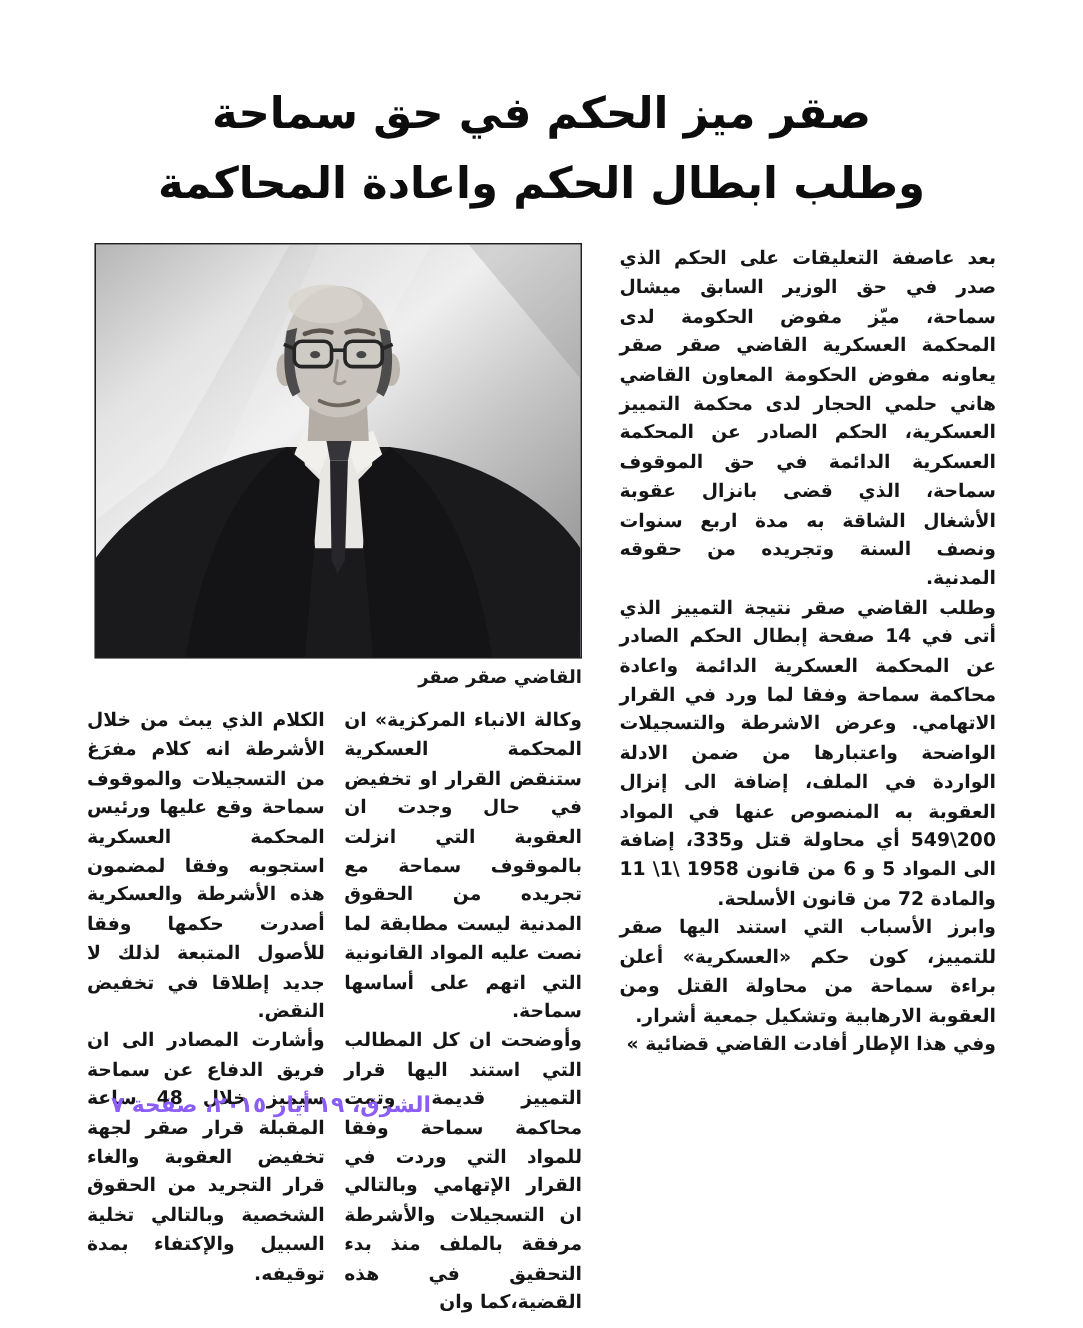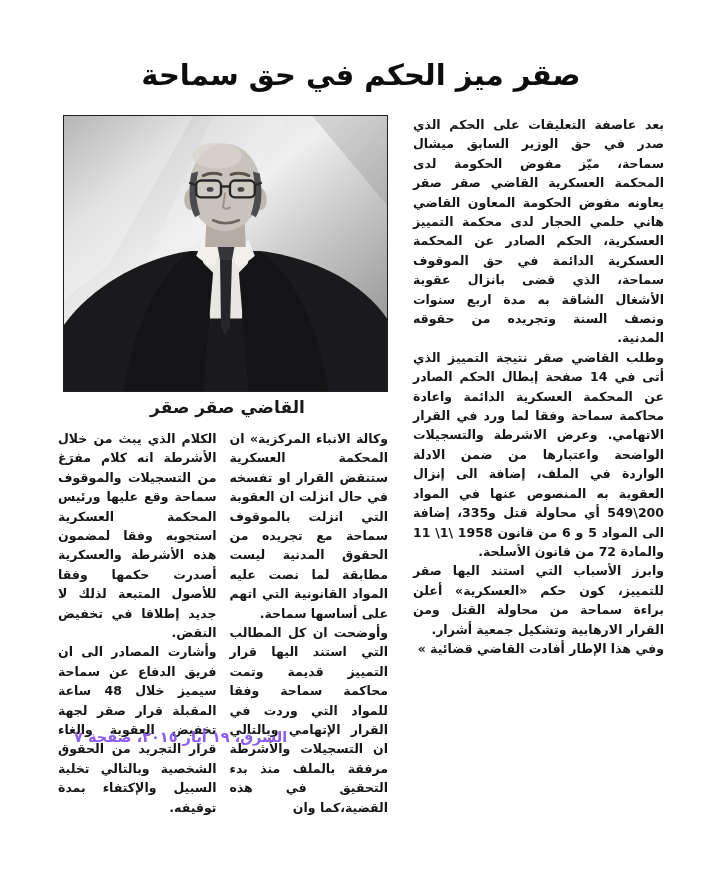--- a/index.html
+++ b/index.html
@@ -47,23 +47,23 @@
     width:325px; height:277px;
     border:1px solid #1f1f1f;
     background:#c9c9c9;
     overflow:hidden;
   }
   .photo-box svg{ display:block; width:100%; height:100%; }
   .photo-caption{
     display:block;
     margin-top:5px;
     padding-left:4px;
-    font-size:17px;
+    font-size:12px;
     font-weight:bold;
-    text-align:center;
+    text-align:right;
     color:#1a1a1a;
   }
   .two-cols{
     display:flex;
     gap:13px;
     margin-top:12px;
   }
   .two-cols .col{ flex:1; min-width:0; }
   .page-footer{
     position:absolute;
@@ -75,28 +75,29 @@
     color:#8b5cf6;
   }
 </style>
 </head>
 <body>
 
 <div class="page">
 
   <header class="headline">
     <div>صقر ميز الحكم في حق سماحة</div>
+    <div>وطلب ابطال الحكم واعادة المحاكمة</div>
   </header>
 
   <div class="main">
 
     <div class="col-right">
       <p class="body-par">بعد عاصفة التعليقات على الحكم الذي صدر في حق الوزير السابق ميشال سماحة، ميّز مفوض الحكومة لدى المحكمة العسكرية القاضي صقر صقر يعاونه مفوض الحكومة المعاون القاضي هاني حلمي الحجار لدى محكمة التمييز العسكرية، الحكم الصادر عن المحكمة العسكرية الدائمة في حق الموقوف سماحة، الذي قضى بانزال عقوبة الأشغال الشاقة به مدة اربع سنوات ونصف السنة وتجريده من حقوقه المدنية.</p>
       <p class="body-par">وطلب القاضي صقر نتيجة التمييز الذي أتى في ⁦14⁩ صفحة إبطال الحكم الصادر عن المحكمة العسكرية الدائمة واعادة محاكمة سماحة وفقا لما ورد في القرار الاتهامي. وعرض الاشرطة والتسجيلات الواضحة واعتبارها من ضمن الادلة الواردة في الملف، إضافة الى إنزال العقوبة به المنصوص عنها في المواد ⁦549\200⁩ أي محاولة قتل و335، إضافة الى المواد 5 و 6 من قانون ⁦11 \1\ 1958⁩ والمادة 72 من قانون الأسلحة.</p>
-      <p class="body-par">وابرز الأسباب التي استند اليها صقر للتمييز، كون حكم «العسكرية» أعلن براءة سماحة من محاولة القتل ومن القرار الارهابية وتشكيل جمعية أشرار.</p>
+      <p class="body-par">وابرز الأسباب التي استند اليها صقر للتمييز، كون حكم «العسكرية» أعلن براءة سماحة من محاولة القتل ومن العقوبة الارهابية وتشكيل جمعية أشرار.</p>
       <p class="body-par">وفي هذا الإطار أفادت القاضي قضائية »</p>
     </div>
 
     <div class="left-area">
 
       <figure class="photo-fig">
         <div class="photo-box">
           <svg viewBox="0 0 325 277" preserveAspectRatio="none" aria-hidden="true">
             <defs>
               <linearGradient id="pbg" x1="0" y1="0" x2="1" y2="1">
@@ -147,21 +148,21 @@
               <line x1="133" y1="70" x2="126" y2="67"></line>
               <line x1="192" y1="70" x2="199" y2="67"></line>
             </g>
           </svg>
         </div>
         <figcaption class="photo-caption">القاضي صقر صقر</figcaption>
       </figure>
 
       <div class="two-cols">
         <div class="col">
-          <p class="body-par">وكالة الانباء المركزية» ان المحكمة العسكرية ستنقض القرار او تفسخه في حال انزلت ان العقوبة التي انزلت بالموقوف سماحة مع تجريده من الحقوق المدنية ليست مطابقة لما نصت عليه المواد القانونية التي اتهم على أساسها سماحة.</p>
+          <p class="body-par">وكالة الانباء المركزية» ان المحكمة العسكرية ستنقض القرار او تخفيض في حال وجدت ان العقوبة التي انزلت بالموقوف سماحة مع تجريده من الحقوق المدنية ليست مطابقة لما نصت عليه المواد القانونية التي اتهم على أساسها سماحة.</p>
           <p class="body-par">وأوضحت ان كل المطالب التي استند اليها قرار التمييز قديمة وتمت محاكمة سماحة وفقا للمواد التي وردت في القرار الإتهامي وبالتالي ان التسجيلات والأشرطة مرفقة بالملف منذ بدء التحقيق في هذه القضية،كما وان</p>
         </div>
         <div class="col">
           <p class="body-par">الكلام الذي يبث من خلال الأشرطة انه كلام مفرَغ من التسجيلات والموقوف سماحة وقع عليها ورئيس المحكمة العسكرية استجوبه وفقا لمضمون هذه الأشرطة والعسكرية أصدرت حكمها وفقا للأصول المتبعة لذلك لا جديد إطلاقا في تخفيض النقض.</p>
           <p class="body-par">وأشارت المصادر الى ان فريق الدفاع عن سماحة سيميز خلال 48 ساعة المقبلة قرار صقر لجهة تخفيض العقوبة والغاء قرار التجريد من الحقوق الشخصية وبالتالي تخلية السبيل والإكتفاء بمدة توقيفه.</p>
         </div>
       </div>
 
     </div>
   </div>

